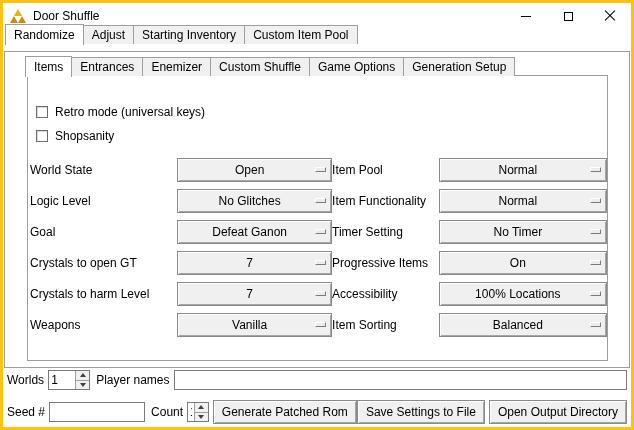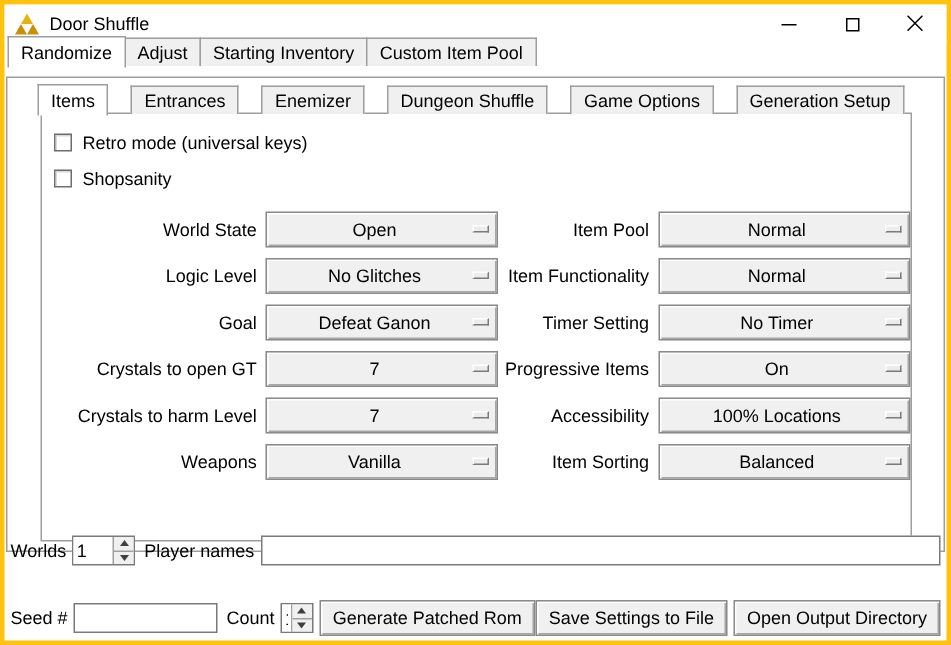--- a/index.html
+++ b/index.html
@@ -45,42 +45,42 @@
     white-space:nowrap;
   }
   .tab.selected {
     height:21px; background:#ffffff; z-index:4; margin-bottom:-1px; padding-bottom:1px;
   }
 
   .page1 {
     position:absolute; left:1px; right:1px; top:48px; bottom:59px;
     background:#ffffff; border:1px solid #9e9e9e;
   }
-  .tabbar2 { top:3px; left:20px; height:21px; position:absolute; display:flex; align-items:flex-end; z-index:3;gap:16px; }
+  .tabbar2 { top:3px; left:20px; height:21px; position:absolute; display:flex; align-items:flex-end; z-index:3; }
 
   .page2 {
     position:absolute; left:22px; right:21px; top:23px; bottom:6px;
     background:#ffffff; border:1px solid #9e9e9e;
   }
 
   
-  .cb-area { padding:7px 0 0 8px; }
+  .cb-area { padding:24px 0 0 8px; }
   .cb-row { display:flex; align-items:center; height:24px; }
   .cb-box {
     width:12px; height:12px; background:#ffffff;
     border:1px solid #6d6d6d;
     box-shadow: inset 1px 1px 0 #d9d9d9;
     flex:0 0 auto;
   }
   .cb-label { margin-left:7px; }
 
   
   .fields { margin-top:6px; }
   .field-row { display:flex; align-items:center; height:31px; padding-left:2px; }
-  .flabel { width:152px; text-align:right; padding-right:6px; white-space:nowrap; }
+  .flabel { width:152px; padding-right:6px; white-space:nowrap; }
   .flabel.r { width:110px; }
 
   .btn3d {
     background:#f0f0f0;
     border:1px solid #8a8a8a;
     box-shadow: inset 1px 1px 0 #ffffff, inset -1px -1px 0 #a6a6a6;
   }
   .optmenu {
     position:relative; height:24px;
     display:flex; align-items:center; justify-content:center;
@@ -93,21 +93,21 @@
     position:absolute; right:5px; top:50%; margin-top:-3px;
     width:11px; height:5px; background:#ececec;
     border:1px solid; border-color:#ffffff #7b7b7b #7b7b7b #ffffff;
   }
 
   
   .bottom-rowA, .bottom-rowB {
     position:absolute; left:4px; right:4px;
     display:flex; align-items:center;
   }
-  .bottom-rowA { top:353px; height:22px; }
+  .bottom-rowA { top:366px; height:22px; }
   .bottom-rowB { top:397px; height:24px; }
 
   .lab { white-space:nowrap; }
   .txt {
     height:20px; background:#ffffff;
     border:1px solid #7a7a7a;
     font-family:"Liberation Sans", sans-serif; font-size:12px;
     padding:0 3px; outline:none;
   }
   .spinbox {
@@ -163,21 +163,21 @@
     <div class="tab">Starting Inventory</div>
     <div class="tab">Custom Item Pool</div>
   </div>
 
   <div class="page1">
 
     <div class="tabbar2">
       <div class="tab selected">Items</div>
       <div class="tab">Entrances</div>
       <div class="tab">Enemizer</div>
-      <div class="tab">Dungeon Shuffle</div>
+      <div class="tab">Custom Shuffle</div>
       <div class="tab">Game Options</div>
       <div class="tab">Generation Setup</div>
     </div>
 
     <div class="page2">
 
       <div class="cb-area">
         <div class="cb-row">
           <span class="cb-box"></span>
           <span class="cb-label">Retro mode (universal keys)</span>

